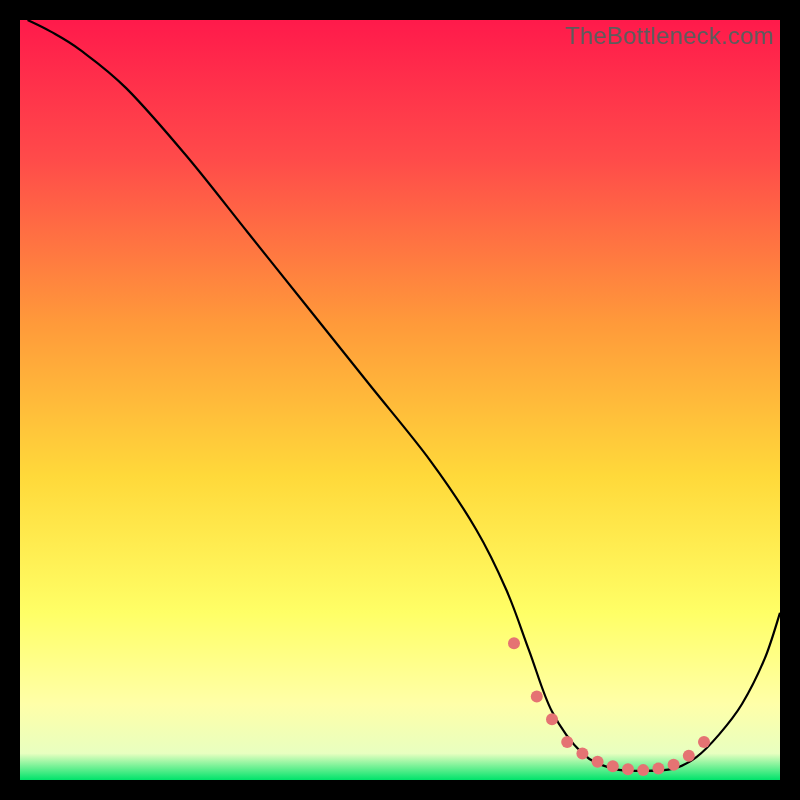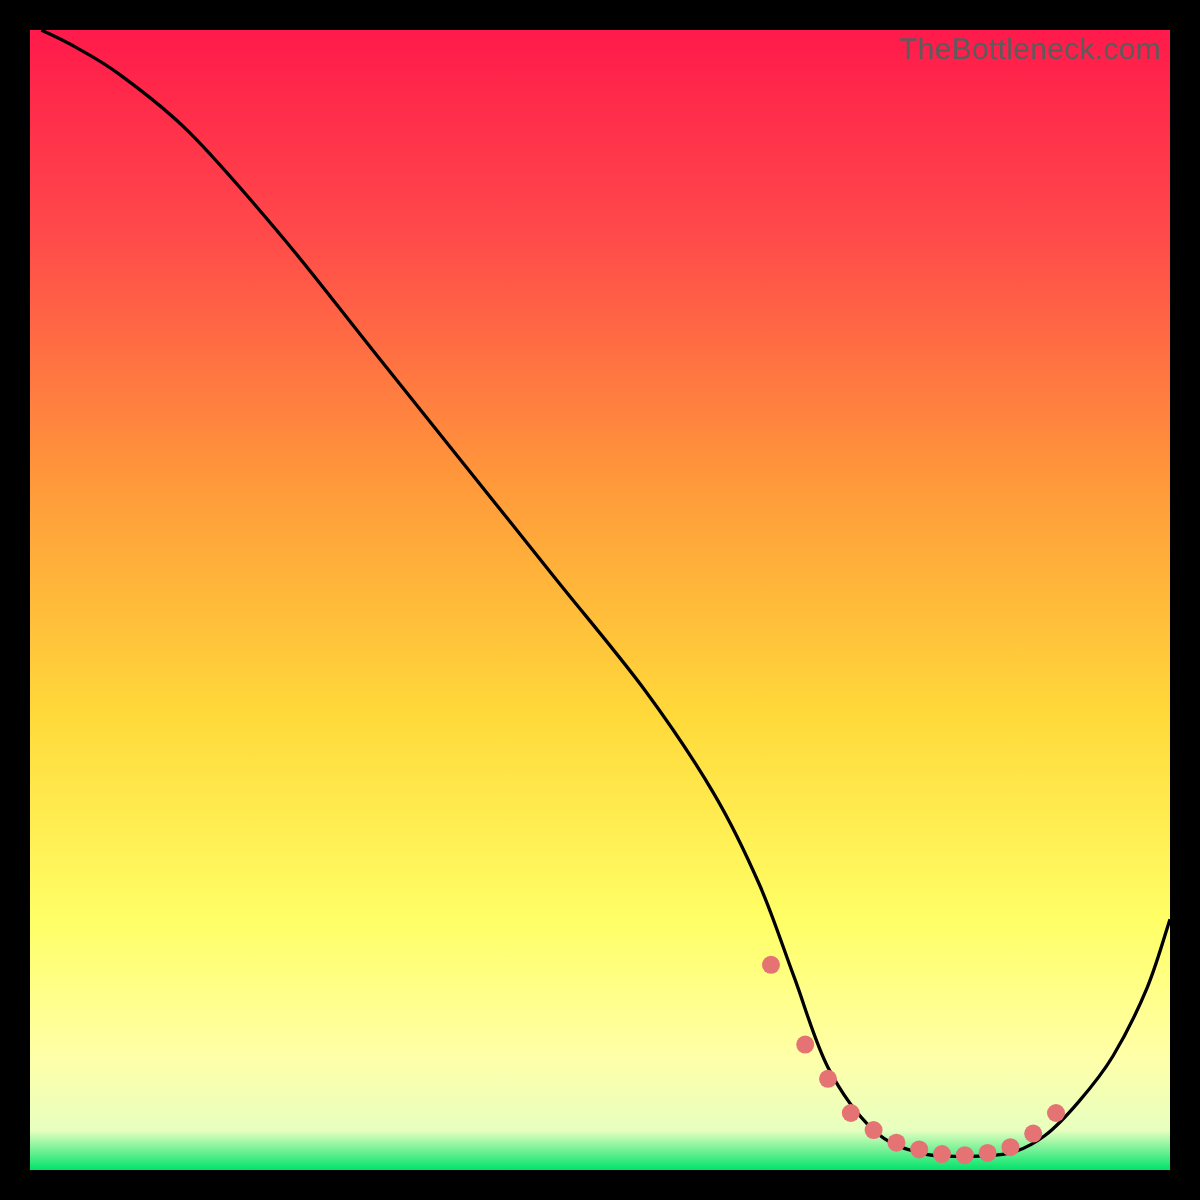--- a/index.html
+++ b/index.html
@@ -24,21 +24,21 @@
     left: 0;
     top: 0;
     width: 760px;
     height: 760px;
   }
   .watermark {
     position: absolute;
     top: 2px;
     right: 6px;
     color: #5c5c5c;
-    font-size: 20px;
+    font-size: 24px;
     font-weight: 500;
     letter-spacing: 0.2px;
     text-align: center;
   }
   svg { display: block; }
 </style>
 </head>
 <body>
 
 <div class="frame">

